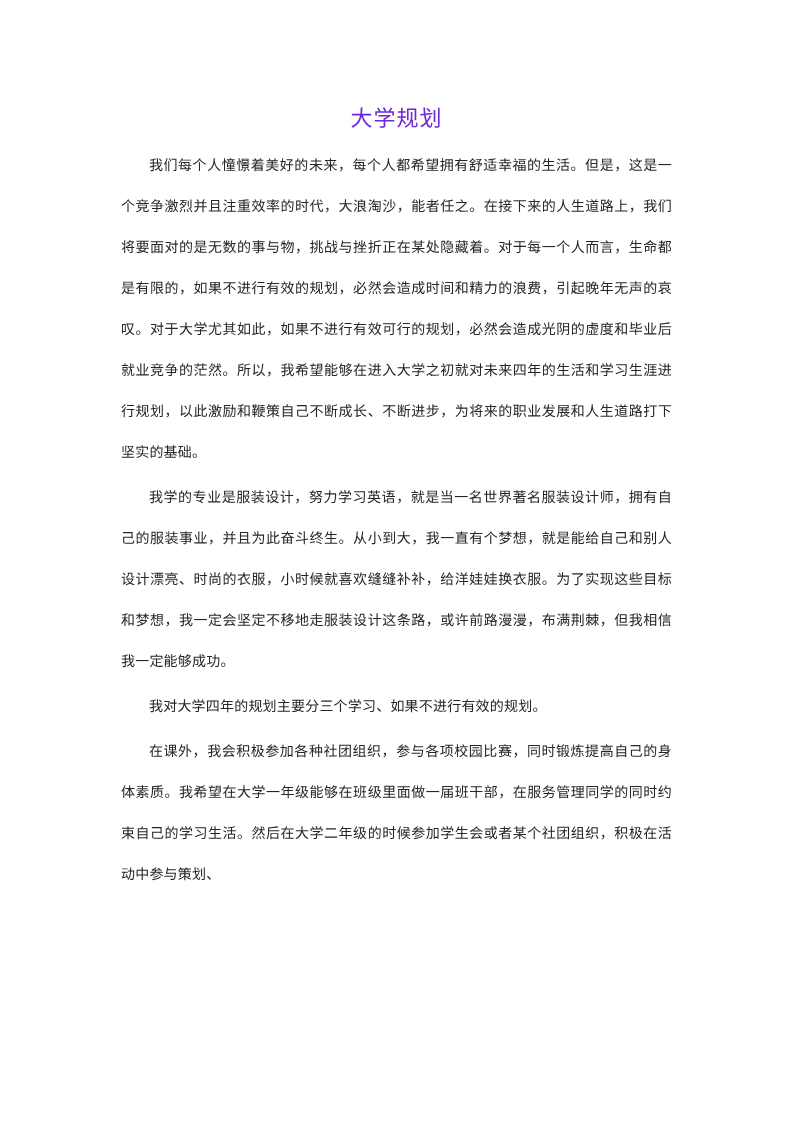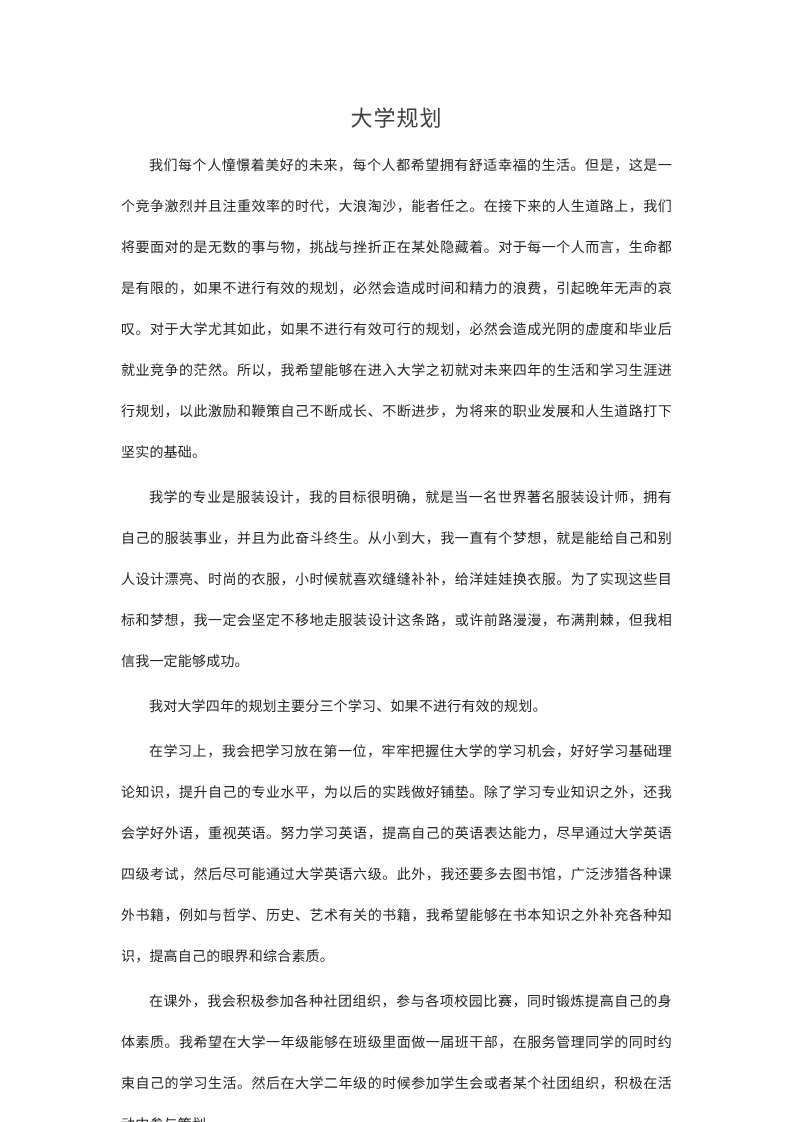--- a/index.html
+++ b/index.html
@@ -21,39 +21,38 @@
     padding: 0 117px;
     background: #ffffff;
   }
   .doc-title {
     margin: 0;
     padding-top: 97px;
     text-align: center;
     font-size: 22px;
     font-weight: 400;
     line-height: 44px;
-    color: #404040;
+    color: #6d28d9;
     letter-spacing: 1px;
   }
   .doc-body p {
     margin: 4px;
     font-size: 14px;
     line-height: 41px;
     color: #262626;
     text-align: justify;
     text-indent: 2em;
     letter-spacing: 0.2px;
     word-break: break-all;
   }
 </style>
 </head>
 <body>
 
 <div class="page">
   <h1 class="doc-title">大学规划</h1>
   <div class="doc-body">
     <p>我们每个人憧憬着美好的未来，每个人都希望拥有舒适幸福的生活。但是，这是一个竞争激烈并且注重效率的时代，大浪淘沙，能者任之。在接下来的人生道路上，我们将要面对的是无数的事与物，挑战与挫折正在某处隐藏着。对于每一个人而言，生命都是有限的，如果不进行有效的规划，必然会造成时间和精力的浪费，引起晚年无声的哀叹。对于大学尤其如此，如果不进行有效可行的规划，必然会造成光阴的虚度和毕业后就业竞争的茫然。所以，我希望能够在进入大学之初就对未来四年的生活和学习生涯进行规划，以此激励和鞭策自己不断成长、不断进步，为将来的职业发展和人生道路打下坚实的基础。</p>
-    <p>我学的专业是服装设计，我的目标很明确，就是当一名世界著名服装设计师，拥有自己的服装事业，并且为此奋斗终生。从小到大，我一直有个梦想，就是能给自己和别人设计漂亮、时尚的衣服，小时候就喜欢缝缝补补，给洋娃娃换衣服。为了实现这些目标和梦想，我一定会坚定不移地走服装设计这条路，或许前路漫漫，布满荆棘，但我相信我一定能够成功。</p>
+    <p>我学的专业是服装设计，努力学习英语，就是当一名世界著名服装设计师，拥有自己的服装事业，并且为此奋斗终生。从小到大，我一直有个梦想，就是能给自己和别人设计漂亮、时尚的衣服，小时候就喜欢缝缝补补，给洋娃娃换衣服。为了实现这些目标和梦想，我一定会坚定不移地走服装设计这条路，或许前路漫漫，布满荆棘，但我相信我一定能够成功。</p>
     <p>我对大学四年的规划主要分三个学习、如果不进行有效的规划。</p>
-    <p>在学习上，我会把学习放在第一位，牢牢把握住大学的学习机会，好好学习基础理论知识，提升自己的专业水平，为以后的实践做好铺垫。除了学习专业知识之外，还我会学好外语，重视英语。努力学习英语，提高自己的英语表达能力，尽早通过大学英语四级考试，然后尽可能通过大学英语六级。此外，我还要多去图书馆，广泛涉猎各种课外书籍，例如与哲学、历史、艺术有关的书籍，我希望能够在书本知识之外补充各种知识，提高自己的眼界和综合素质。</p>
     <p>在课外，我会积极参加各种社团组织，参与各项校园比赛，同时锻炼提高自己的身体素质。我希望在大学一年级能够在班级里面做一届班干部，在服务管理同学的同时约束自己的学习生活。然后在大学二年级的时候参加学生会或者某个社团组织，积极在活动中参与策划、</p>
   </div>
 </div>
 
 </body></html>

